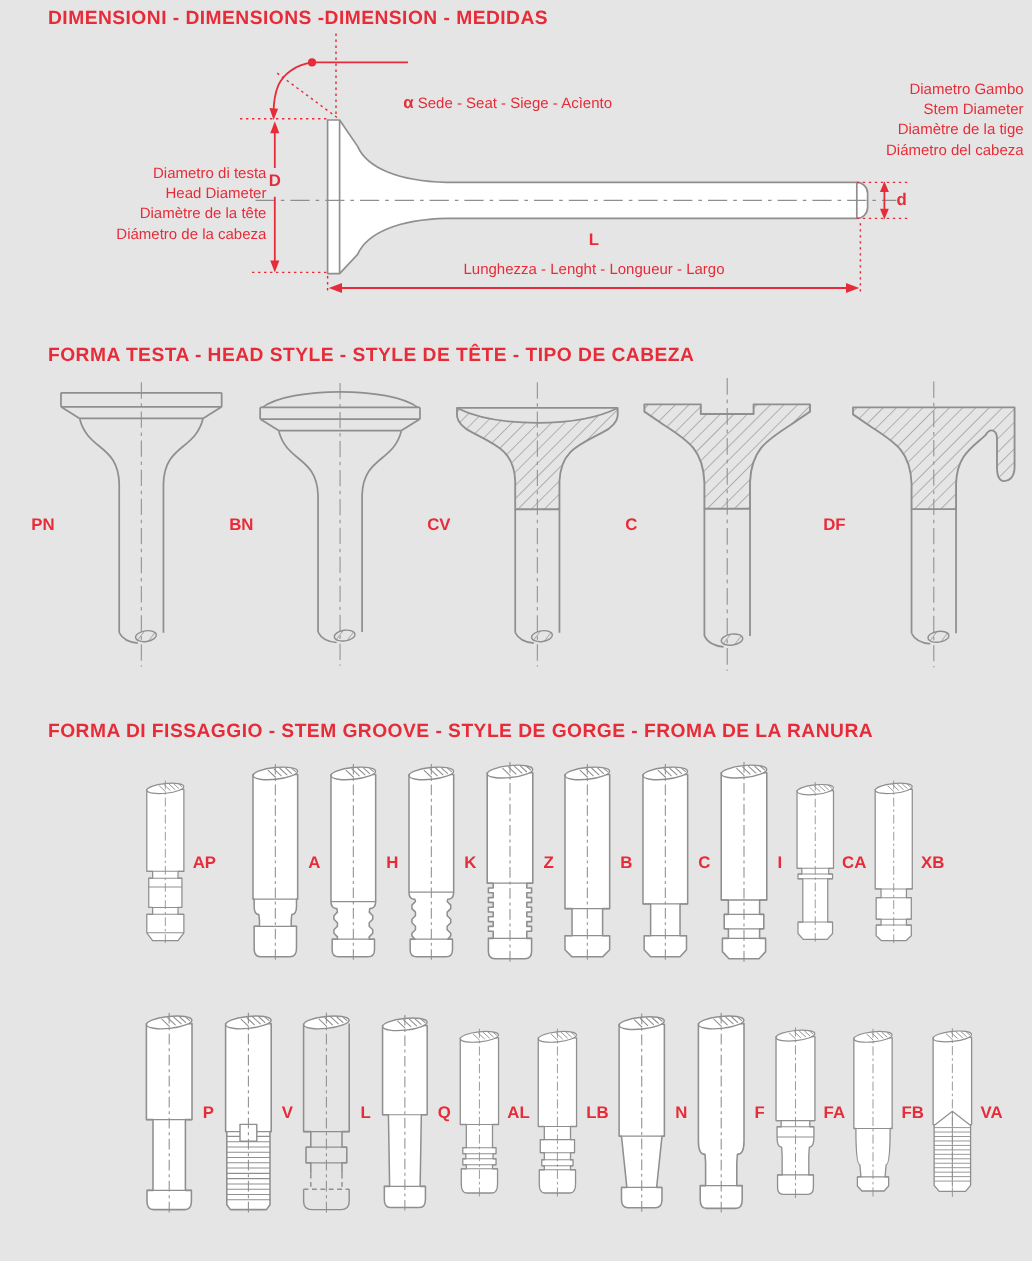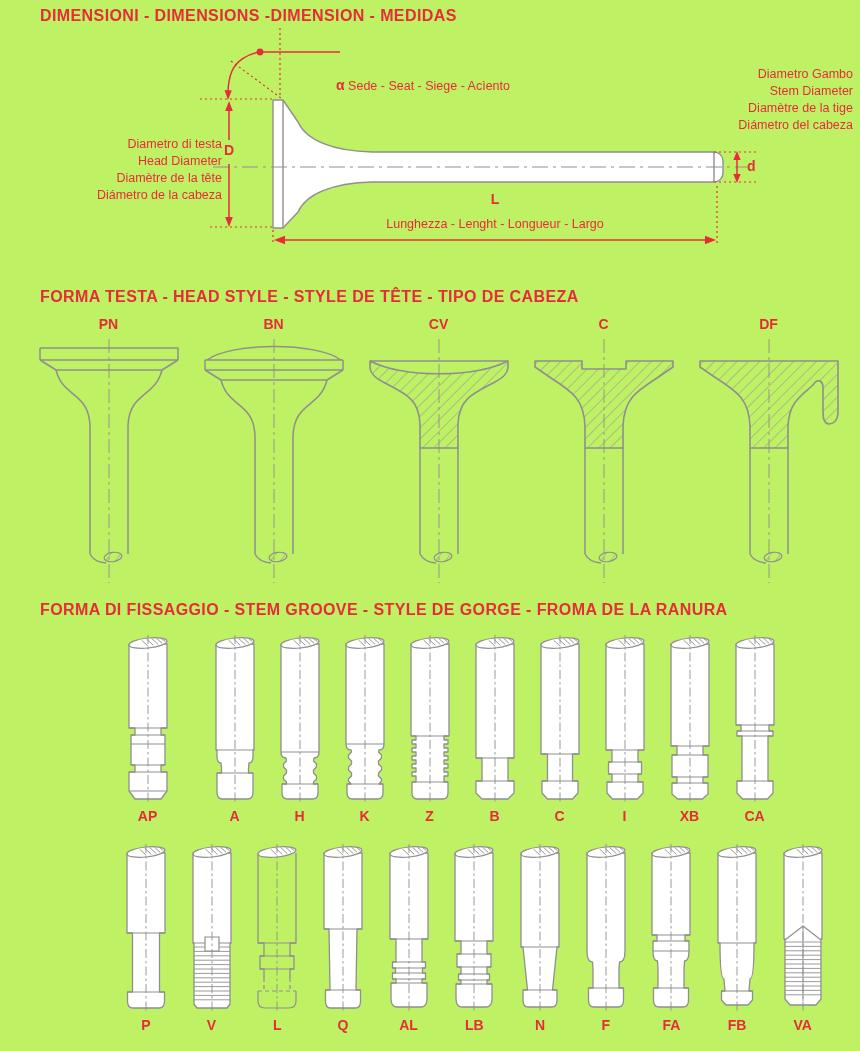--- a/index.html
+++ b/index.html
@@ -1,27 +1,27 @@
 <!DOCTYPE html>
 <html><head>
 <meta charset="utf-8">
 <style>
   html,body{margin:0;padding:0;background:#fff;}
   body{font-family:"Liberation Sans", sans-serif;}
-  #page{position:relative;width:860px;height:1051px;background:#bef264;overflow:hidden;}
+  #page{position:relative;width:860px;height:1051px;background:#e5e5e5;overflow:hidden;}
   .sec{position:absolute;left:0;width:860px;}
   .sec-title{position:absolute;left:40px;font-size:16px;font-weight:bold;letter-spacing:.4px;color:#e72c39;white-space:nowrap;}
   .ann{position:absolute;color:#e72c39;font-size:12.5px;line-height:17px;white-space:nowrap;}
   .ann b{font-size:14px;}
   .dimletter{position:absolute;color:#e72c39;font-size:14px;font-weight:bold;}
   .blk-r{text-align:right;}
   .ctr{text-align:center;white-space:normal;}
   .figrow{position:absolute;display:flex;}
-  .hcol{width:165px;display:flex;flex-direction:column;align-items:center;}
-  .scol{width:65px;display:flex;flex-direction:column;align-items:center;}
+  .hcol{width:165px;display:flex;align-items:center;}
+  .scol{width:65px;display:flex;flex-direction:row;align-items:center;}
   #row2 .scol{width:65.7px;}
   #row1 .scol:first-child{margin-right:22px;}
   .fig-label{color:#e72c39;font-size:14px;font-weight:bold;height:24px;display:flex;align-items:center;justify-content:center;}
   svg{display:block;}
 </style>
 </head>
 <body>
 
 <svg width="0" height="0" style="position:absolute">
   <defs>
@@ -273,47 +273,47 @@
             <g transform="rotate(-6 28 11)">
               <ellipse cx="28" cy="11" rx="19" ry="5" fill="#fff" stroke="#8f8f8f" stroke-width="1.2"></ellipse>
               <path d="M22,7.5L28,14.5M27,6.8L33,13.8M32,6.8L38,13.5M37,7.2L42,12.8M42,8L45.5,11.5" stroke="#8f8f8f" stroke-width="0.9"></path>
             </g>
             <path d="M28,3V170" stroke="#8f8f8f" stroke-width="0.9" stroke-dasharray="9 3 2.5 3"></path>
           </svg>
           <div class="fig-label">I</div>
         </div>
         <div class="scol">
           <svg width="56" height="172" viewBox="0 0 56 172">
+            <path d="M47,12L47,93L42,93L42,99L46,99L46,104L41,104L41,149L46,149L46,161L40.5,167L15.5,167L10,161L10,149L15,149L15,104L10,104L10,99L14,99L14,93L9,93L9,12Z" fill="#fff" stroke="#8f8f8f" stroke-width="1.3" stroke-linejoin="round"></path>
+            <path d="M9,93H47" stroke="#8f8f8f" stroke-width="1.05" fill="none"></path>
+            <path d="M10,99H46" stroke="#8f8f8f" stroke-width="1.05" fill="none"></path>
+            <path d="M10,104H46" stroke="#8f8f8f" stroke-width="1.05" fill="none"></path>
+            <path d="M10,149H46" stroke="#8f8f8f" stroke-width="1.05" fill="none"></path>
+            <g transform="rotate(-6 28 11)">
+              <ellipse cx="28" cy="11" rx="19" ry="5" fill="#fff" stroke="#8f8f8f" stroke-width="1.2"></ellipse>
+              <path d="M22,7.5L28,14.5M27,6.8L33,13.8M32,6.8L38,13.5M37,7.2L42,12.8M42,8L45.5,11.5" stroke="#8f8f8f" stroke-width="0.9"></path>
+            </g>
+            <path d="M28,3V170" stroke="#8f8f8f" stroke-width="0.9" stroke-dasharray="9 3 2.5 3"></path>
+          </svg>
+          <div class="fig-label">CA</div>
+        </div>
+        <div class="scol">
+          <svg width="56" height="172" viewBox="0 0 56 172">
             <path d="M47,12L47,114L41,114L41,123L46,123L46,145L41,145L41,151L46,151L46,162L40.5,167L15.5,167L10,162L10,151L15,151L15,145L10,145L10,123L15,123L15,114L9,114L9,12Z" fill="#fff" stroke="#8f8f8f" stroke-width="1.3" stroke-linejoin="round"></path>
             <path d="M9,114H47" stroke="#8f8f8f" stroke-width="1.05" fill="none"></path>
             <path d="M10,123H46" stroke="#8f8f8f" stroke-width="1.05" fill="none"></path>
             <path d="M10,145H46" stroke="#8f8f8f" stroke-width="1.05" fill="none"></path>
             <path d="M10,151H46" stroke="#8f8f8f" stroke-width="1.05" fill="none"></path>
             <g transform="rotate(-6 28 11)">
               <ellipse cx="28" cy="11" rx="19" ry="5" fill="#fff" stroke="#8f8f8f" stroke-width="1.2"></ellipse>
               <path d="M22,7.5L28,14.5M27,6.8L33,13.8M32,6.8L38,13.5M37,7.2L42,12.8M42,8L45.5,11.5" stroke="#8f8f8f" stroke-width="0.9"></path>
             </g>
             <path d="M28,3V170" stroke="#8f8f8f" stroke-width="0.9" stroke-dasharray="9 3 2.5 3"></path>
           </svg>
           <div class="fig-label">XB</div>
-        </div>
-        <div class="scol">
-          <svg width="56" height="172" viewBox="0 0 56 172">
-            <path d="M47,12L47,93L42,93L42,99L46,99L46,104L41,104L41,149L46,149L46,161L40.5,167L15.5,167L10,161L10,149L15,149L15,104L10,104L10,99L14,99L14,93L9,93L9,12Z" fill="#fff" stroke="#8f8f8f" stroke-width="1.3" stroke-linejoin="round"></path>
-            <path d="M9,93H47" stroke="#8f8f8f" stroke-width="1.05" fill="none"></path>
-            <path d="M10,99H46" stroke="#8f8f8f" stroke-width="1.05" fill="none"></path>
-            <path d="M10,104H46" stroke="#8f8f8f" stroke-width="1.05" fill="none"></path>
-            <path d="M10,149H46" stroke="#8f8f8f" stroke-width="1.05" fill="none"></path>
-            <g transform="rotate(-6 28 11)">
-              <ellipse cx="28" cy="11" rx="19" ry="5" fill="#fff" stroke="#8f8f8f" stroke-width="1.2"></ellipse>
-              <path d="M22,7.5L28,14.5M27,6.8L33,13.8M32,6.8L38,13.5M37,7.2L42,12.8M42,8L45.5,11.5" stroke="#8f8f8f" stroke-width="0.9"></path>
-            </g>
-            <path d="M28,3V170" stroke="#8f8f8f" stroke-width="0.9" stroke-dasharray="9 3 2.5 3"></path>
-          </svg>
-          <div class="fig-label">CA</div>
         </div>
       </div>
     <div class="figrow" id="row2" style="left:113px;top:245px;">
         <div class="scol">
           <svg width="56" height="172" viewBox="0 0 56 172">
             <path d="M47,12L47,92L41.5,92L41.5,151L46.5,151L46.5,160Q46.5,167 41,167L15,167Q9.5,167 9.5,160L9.5,151L14.5,151L14.5,92L9,92L9,12Z" fill="#fff" stroke="#8f8f8f" stroke-width="1.3" stroke-linejoin="round"></path>
             <path d="M9,92H47" stroke="#8f8f8f" stroke-width="1.05" fill="none"></path>
             <path d="M9.5,151H46.5" stroke="#8f8f8f" stroke-width="1.05" fill="none"></path>
             <g transform="rotate(-6 28 11)">
               <ellipse cx="28" cy="11" rx="19" ry="5" fill="#fff" stroke="#8f8f8f" stroke-width="1.2"></ellipse>

